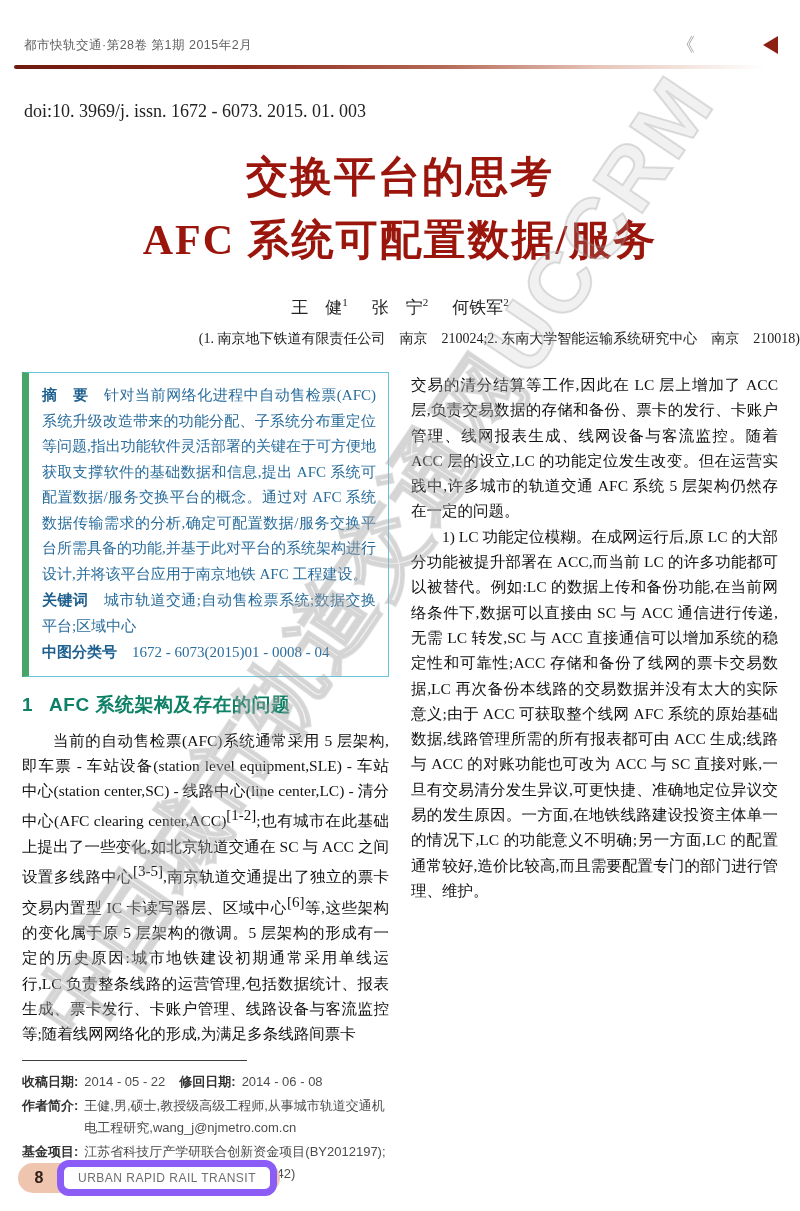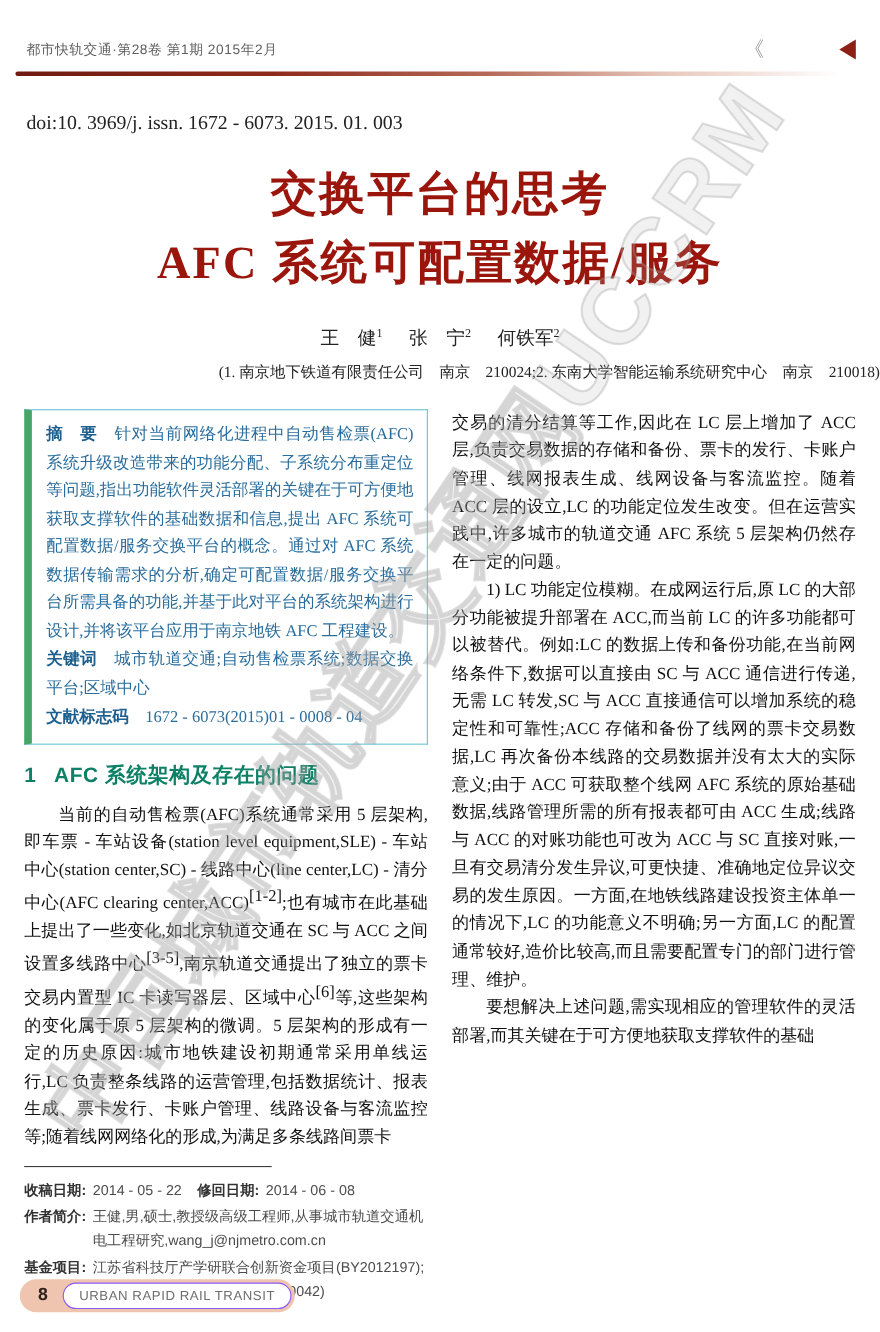--- a/index.html
+++ b/index.html
@@ -70,21 +70,21 @@
     position:absolute; left:18px; bottom:18px;
     display:flex; align-items:center;
     background:#efc5af; border-radius:16px; padding:3px;
     height:30px;
   }
   .page-num {
     width:36px; text-align:center; font-family:"Liberation Sans", sans-serif;
     font-weight:bold; font-size:16px; color:#30201a;
   }
   .journal-en {
-    background:#fff; border:1px solid #8b5cf6; border-radius:12px;
+    background:#fff; border:7px solid #8b5cf6; border-radius:12px;
     padding:2px 14px; font-family:"Liberation Sans", sans-serif;
     font-size:12px; color:#6e6e6e; letter-spacing:0.5px; line-height:18px;
   }
   
   .watermark {
     position:absolute; left:47%; top:46%;
     transform:translate(-50%,-50%) rotate(-56deg);
     font-family:"Liberation Sans", sans-serif; font-weight:bold;
     font-size:86px; white-space:nowrap; letter-spacing:3px;
     color:rgba(175,175,175,0.18);
@@ -123,21 +123,21 @@
     <div class="col">
 
       <div class="abstract-box">
         <div class="abs-row">
           <span class="abs-label">摘　要</span><span class="abs-gap"></span><span>针对当前网络化进程中自动售检票(AFC)系统升级改造带来的功能分配、子系统分布重定位等问题,指出功能软件灵活部署的关键在于可方便地获取支撑软件的基础数据和信息,提出 AFC 系统可配置数据/服务交换平台的概念。通过对 AFC 系统数据传输需求的分析,确定可配置数据/服务交换平台所需具备的功能,并基于此对平台的系统架构进行设计,并将该平台应用于南京地铁 AFC 工程建设。</span>
         </div>
         <div class="abs-row">
           <span class="abs-inline-label">关键词</span><span class="abs-gap"></span><span>城市轨道交通;自动售检票系统;数据交换平台;区域中心</span>
         </div>
         <div class="abs-row">
-          <span class="abs-inline-label">文献标志码</span><span class="abs-gap"></span><span>1672 - 6073(2015)01 - 0008 - 04</span>
+          <span class="abs-inline-label">中图分类号</span><span class="abs-gap"></span><span>1672 - 6073(2015)01 - 0008 - 04</span>
         </div>
       </div>
 
       <div class="section-heading">
         <span>1</span>
         <span>AFC 系统架构及存在的问题</span>
       </div>
 
       <div class="body-text">
           <p class="indent">当前的自动售检票(AFC)系统通常采用 5 层架构,即车票 - 车站设备(station level equipment,SLE) - 车站中心(station center,SC) - 线路中心(line center,LC) - 清分中心(AFC clearing center,ACC)<sup>[1-2]</sup>;也有城市在此基础上提出了一些变化,如北京轨道交通在 SC 与 ACC 之间设置多线路中心<sup>[3-5]</sup>,南京轨道交通提出了独立的票卡交易内置型 IC 卡读写器层、区域中心<sup>[6]</sup>等,这些架构的变化属于原 5 层架构的微调。5 层架构的形成有一定的历史原因:城市地铁建设初期通常采用单线运行,LC 负责整条线路的运营管理,包括数据统计、报表生成、票卡发行、卡账户管理、线路设备与客流监控等;随着线网网络化的形成,为满足多条线路间票卡</p>
@@ -160,21 +160,20 @@
           <span class="fn-label">基金项目:</span>
           <span class="fn-text">江苏省科技厅产学研联合创新资金项目(BY2012197);南京地铁专项科技项目(8550140042)</span>
         </div>
       </div>
     </div>
 
     <div class="col">
       <div class="body-text">
           <p class="">交易的清分结算等工作,因此在 LC 层上增加了 ACC 层,负责交易数据的存储和备份、票卡的发行、卡账户管理、线网报表生成、线网设备与客流监控。随着 ACC 层的设立,LC 的功能定位发生改变。但在运营实践中,许多城市的轨道交通 AFC 系统 5 层架构仍然存在一定的问题。</p>
           <p class="indent">1) LC 功能定位模糊。在成网运行后,原 LC 的大部分功能被提升部署在 ACC,而当前 LC 的许多功能都可以被替代。例如:LC 的数据上传和备份功能,在当前网络条件下,数据可以直接由 SC 与 ACC 通信进行传递,无需 LC 转发,SC 与 ACC 直接通信可以增加系统的稳定性和可靠性;ACC 存储和备份了线网的票卡交易数据,LC 再次备份本线路的交易数据并没有太大的实际意义;由于 ACC 可获取整个线网 AFC 系统的原始基础数据,线路管理所需的所有报表都可由 ACC 生成;线路与 ACC 的对账功能也可改为 ACC 与 SC 直接对账,一旦有交易清分发生异议,可更快捷、准确地定位异议交易的发生原因。一方面,在地铁线路建设投资主体单一的情况下,LC 的功能意义不明确;另一方面,LC 的配置通常较好,造价比较高,而且需要配置专门的部门进行管理、维护。</p>
-          <p class="indent">要想解决上述问题,需实现相应的管理软件的灵活部署,而其关键在于可方便地获取支撑软件的基础</p>
         </div>
     </div>
   </div>
 
   <div class="footer-pill">
     <span class="page-num">8</span>
     <span class="journal-en">URBAN RAPID RAIL TRANSIT</span>
   </div>
 
 </div>

